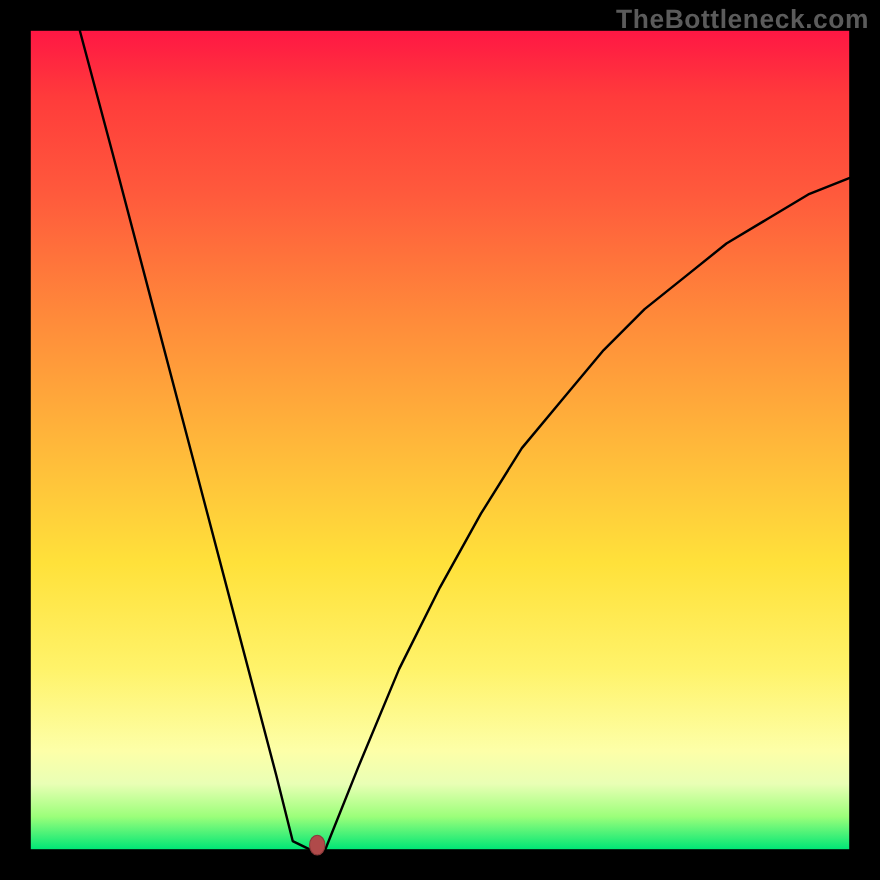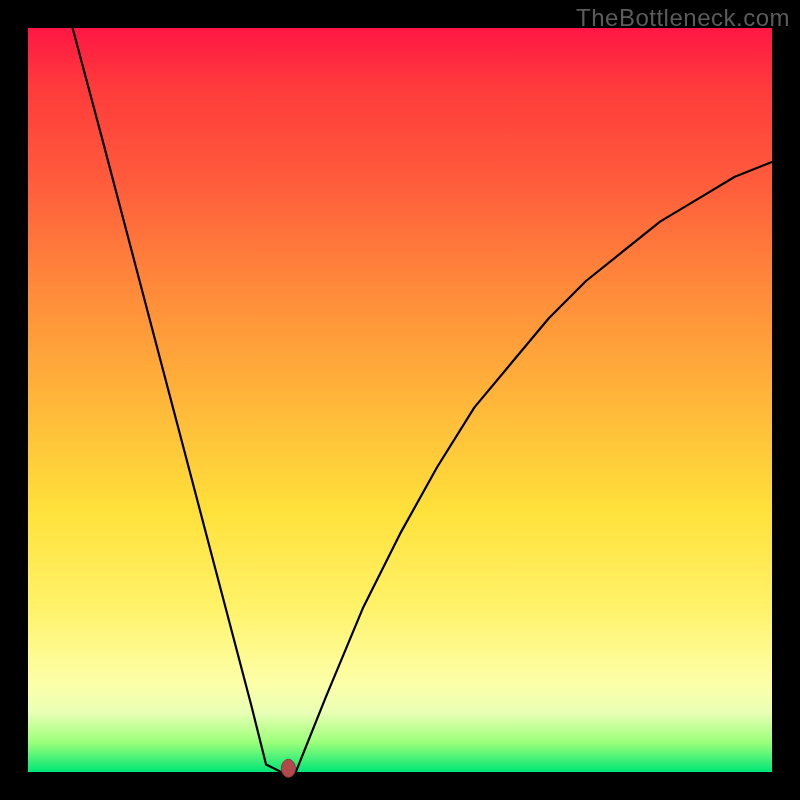--- a/index.html
+++ b/index.html
@@ -16,21 +16,21 @@
     width: 800px;
     height: 800px;
     background: #000;
   }
   .watermark {
     position: absolute;
     top: 4px;
     right: 10px;
     color: #5b5b5b;
     font-size: 24px;
-    font-weight: 400;
+    font-weight: 700;
     letter-spacing: 0.5px;
     user-select: none;
   }
   .plot-area {
     position: absolute;
     left: 28px;
     top: 28px;
     width: 744px;
     height: 744px;
     

